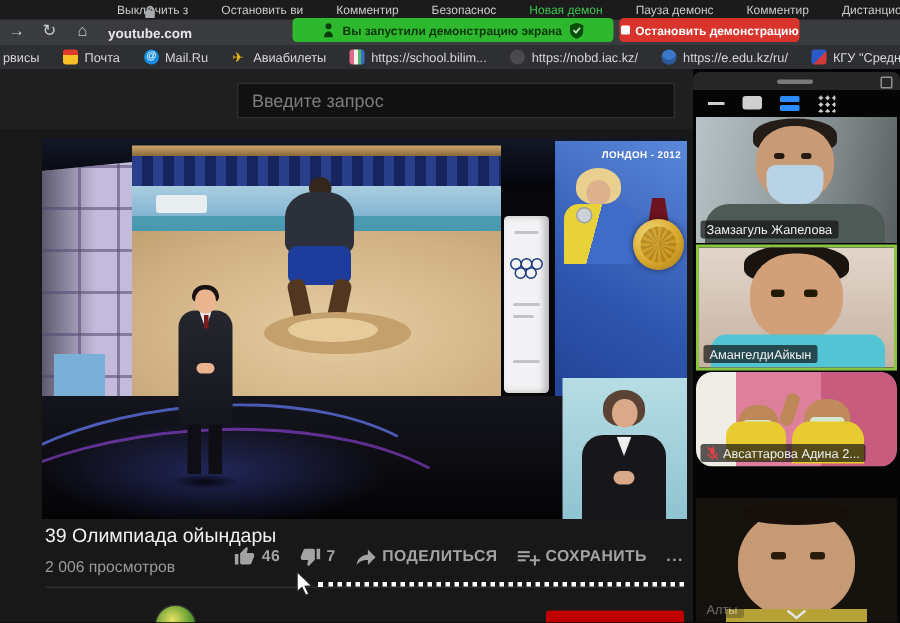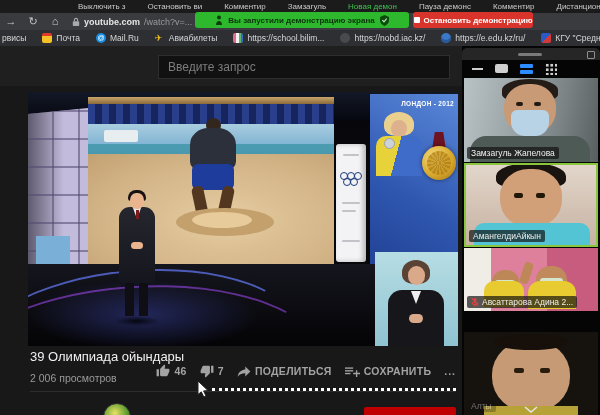--- a/index.html
+++ b/index.html
@@ -7,21 +7,21 @@
           font-family:"Liberation Sans",sans-serif;-webkit-font-smoothing:antialiased;}
   .abs{position:absolute;}
   
   .zm-toolbar{left:0;top:0;width:600px;height:13px;background:#1b1b1c;display:flex;align-items:center;
               gap:22px;padding-left:78px;box-sizing:border-box;white-space:nowrap;}
   .zm-item{font-size:8px;color:#c9c9c9;line-height:13px;}
   .zm-item.green{color:#3ec24e;font-weight:normal;}
   
   .br-bar{left:0;top:13px;width:600px;height:17px;background:#3a3b3e;display:flex;align-items:center;}
   .br-ico{color:#c6c8ca;font-size:11px;width:22px;text-align:center;line-height:17px;}
-  .br-url{display:flex;align-items:center;gap:4px;margin-left:6px;}
+  .br-url{display:flex;align-items:center;gap:4px;margin-left:6px;flex-direction:column;}
   .br-host{color:#e6e6e6;font-size:9px;font-weight:bold;}
   .br-path{color:#97999c;font-size:9px;}
   
   .share-banner{left:195px;top:12px;width:214px;height:16px;background:#2eb82e;border-radius:3px;
     display:flex;align-items:center;justify-content:center;gap:5px;z-index:8;}
   .share-banner span{font-size:8px;font-weight:bold;color:#093509;}
   .stop-btn{left:413px;top:12px;width:120px;height:16px;background:#d9342b;border-radius:3px;
     display:flex;align-items:center;justify-content:center;gap:4px;z-index:8;}
   .stop-btn i{display:block;width:6px;height:6px;background:#fff;border-radius:1px;}
   .stop-btn span{font-size:8px;font-weight:bold;color:#fff;}
@@ -143,21 +143,21 @@
 </style>
 </head>
 <body>
 
 <div class="screen">
 
   <div class="abs zm-toolbar">
     <span class="zm-item">Выключить з</span>
     <span class="zm-item">Остановить ви</span>
     <span class="zm-item">Комментир</span>
-    <span class="zm-item">Замзагуль</span>
+    <span class="zm-item">Безопаснос</span>
     <span class="zm-item green">Новая демон</span>
     <span class="zm-item">Пауза демонс</span>
     <span class="zm-item">Комментир</span>
     <span class="zm-item">Дистанционное у</span>
   </div>
 
   <div class="abs br-bar">
     <span class="br-ico">→</span>
     <span class="br-ico">↻</span>
     <span class="br-ico">⌂</span>
@@ -370,21 +370,21 @@
         <div class="abs" style="left:34px;top:4px;width:62px;height:58px;background:#d2a078;border-radius:46%;"></div>
         <div class="abs" style="left:48px;top:28px;width:9px;height:5px;background:#221808;border-radius:2px;"></div>
         <div class="abs" style="left:70px;top:28px;width:9px;height:5px;background:#221808;border-radius:2px;"></div>
         <div class="abs" style="left:8px;bottom:0;width:116px;height:22px;background:#52c4d4;border-radius:10px 10px 0 0;"></div>
       </div>
       <div class="nm">
           <span>АмангелдиАйкын</span>
         </div>
     </div>
 
-    <div class="tile" style="top:202px;height:63px;">
+    <div class="tile" style="top:202px;height:63px;border-radius:11px;">
       <div style="position:absolute;inset:0;background:linear-gradient(90deg,#f0ece6 0 20%,#de7f9b 20% 62%,#c75c7e 62%);">
         <div class="abs" style="left:28px;top:22px;width:27px;height:26px;background:#bd8758;border-radius:46%;"></div>
         <div class="abs" style="left:31px;top:32px;width:20px;height:13px;background:#d6e6ce;border-radius:3px 3px 8px 8px;"></div>
         <div class="abs" style="left:20px;bottom:4px;width:40px;height:26px;background:#e7cb30;border-radius:10px 10px 0 0;"></div>
         <div class="abs" style="left:72px;top:18px;width:31px;height:29px;background:#c08a5c;border-radius:46%;"></div>
         <div class="abs" style="left:76px;top:30px;width:23px;height:14px;background:#d6e6ce;border-radius:3px 3px 8px 8px;"></div>
         <div class="abs" style="left:64px;bottom:2px;width:48px;height:28px;background:#e7cb30;border-radius:12px 12px 0 0;"></div>
         <div class="abs" style="left:58px;top:14px;width:9px;height:22px;background:#bd8758;border-radius:4px;transform:rotate(18deg);"></div>
       </div>
       <div class="nm">

